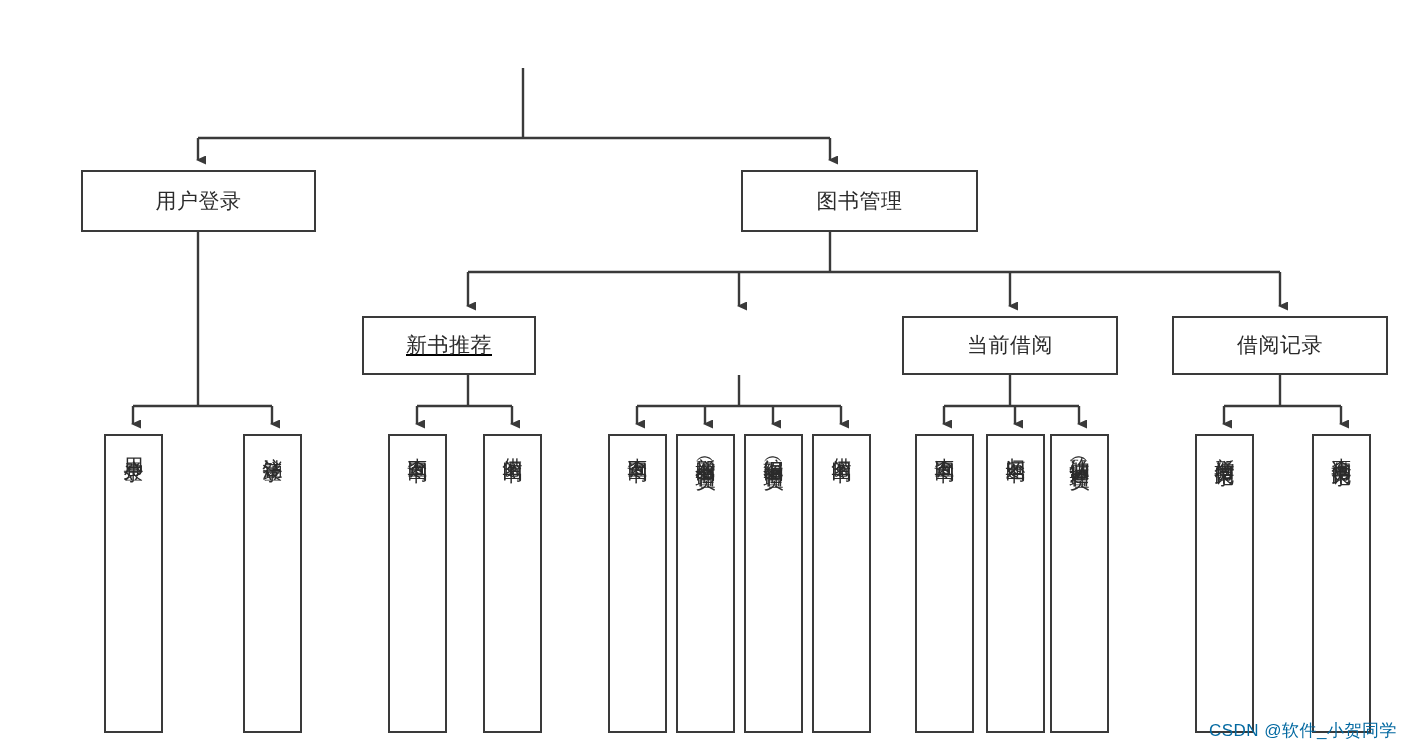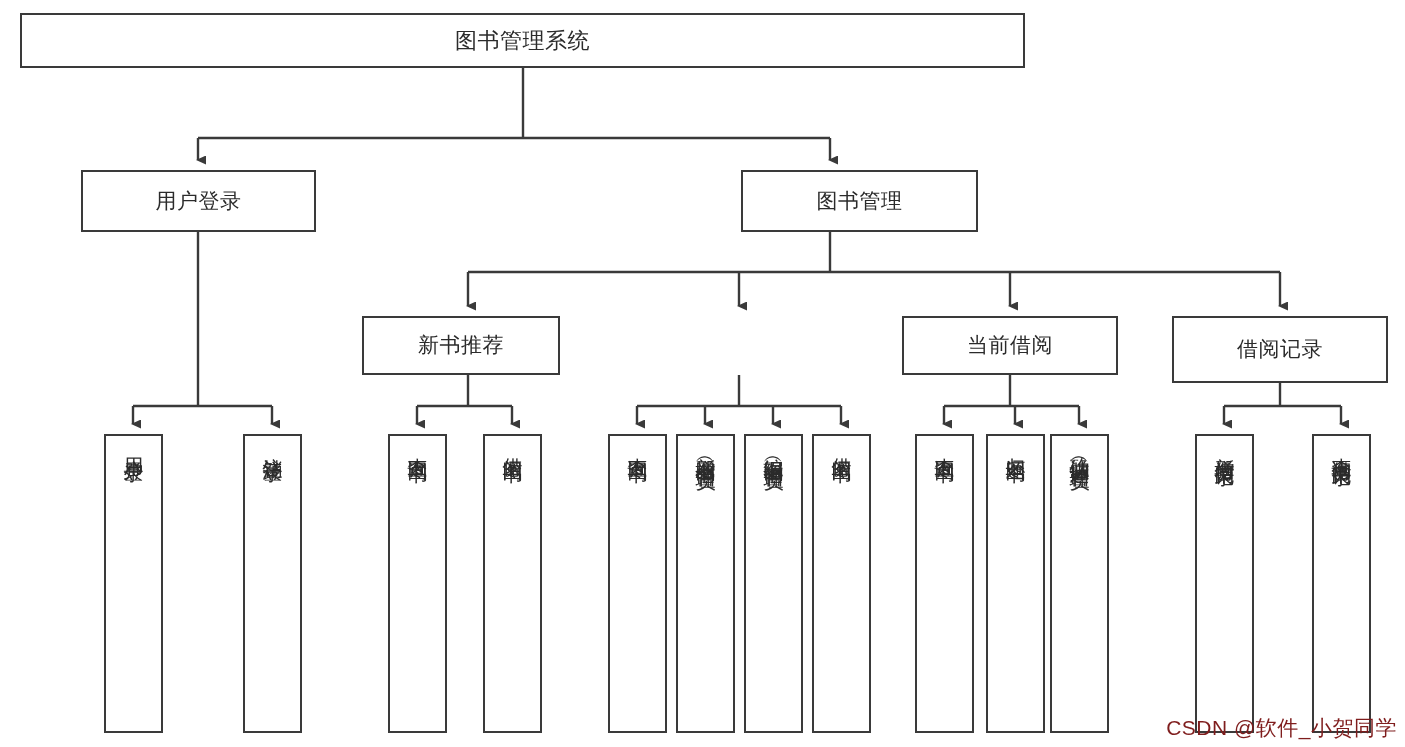--- a/index.html
+++ b/index.html
@@ -61,22 +61,22 @@
     font-size: 20px;
     line-height: 1.05;
     letter-spacing: 2px;
     white-space: nowrap;
     color: #2b2b2b;
   }
   .watermark {
     position: absolute;
     right: 8px;
     bottom: 5px;
-    font-size: 21px;
-    color: #7f1d1d;
+    font-size: 17px;
+    color: #0369a1;
     letter-spacing: 0.5px;
     z-index: 5;
     white-space: nowrap;
   }
 </style>
 </head>
 <body>
 
 <div id="canvas">
 
@@ -123,38 +123,35 @@
       <path d="M1015,406 L1015,424" marker-end="url(#arrow)"></path>
       <path d="M1079,406 L1079,424" marker-end="url(#arrow)"></path>
 
       <path d="M1280,375 L1280,406"></path>
       <path d="M1224,406 L1341,406"></path>
       <path d="M1224,406 L1224,424" marker-end="url(#arrow)"></path>
       <path d="M1341,406 L1341,424" marker-end="url(#arrow)"></path>
     </g>
   </svg>
 
-  <div class="node root" style="left:20px; top:13px; width:1005px; height:55px;">
-    <span class="lbl">图书管理系统</span>
-  </div>
 
   <div class="node lvl2" style="left:81px; top:170px; width:235px; height:62px;">
     <span class="lbl">用户登录</span>
   </div>
   <div class="node lvl2" style="left:741px; top:170px; width:237px; height:62px;">
     <span class="lbl">图书管理</span>
   </div>
 
-  <div class="node lvl3" style="left:362px; top:316px; width:198px; height:59px;">
+  <div class="node lvl3" style="left:362px; top:316px; width:174px; height:59px;text-decoration:underline;">
     <span class="lbl">新书推荐</span>
   </div>
   <div class="node lvl3" style="left:902px; top:316px; width:216px; height:59px;">
     <span class="lbl">当前借阅</span>
   </div>
-  <div class="node lvl3" style="left:1172px; top:316px; width:216px; height:67px;">
+  <div class="node lvl3" style="left:1172px; top:316px; width:216px; height:59px;">
     <span class="lbl">借阅记录</span>
   </div>
 
   <div class="node leaf" style="left:104px; top:434px; width:59px; height:299px;">
     <span class="lbl">用户登录</span>
   </div>
   <div class="node leaf" style="left:243px; top:434px; width:59px; height:299px;">
     <span class="lbl">注销登录</span>
   </div>
 

